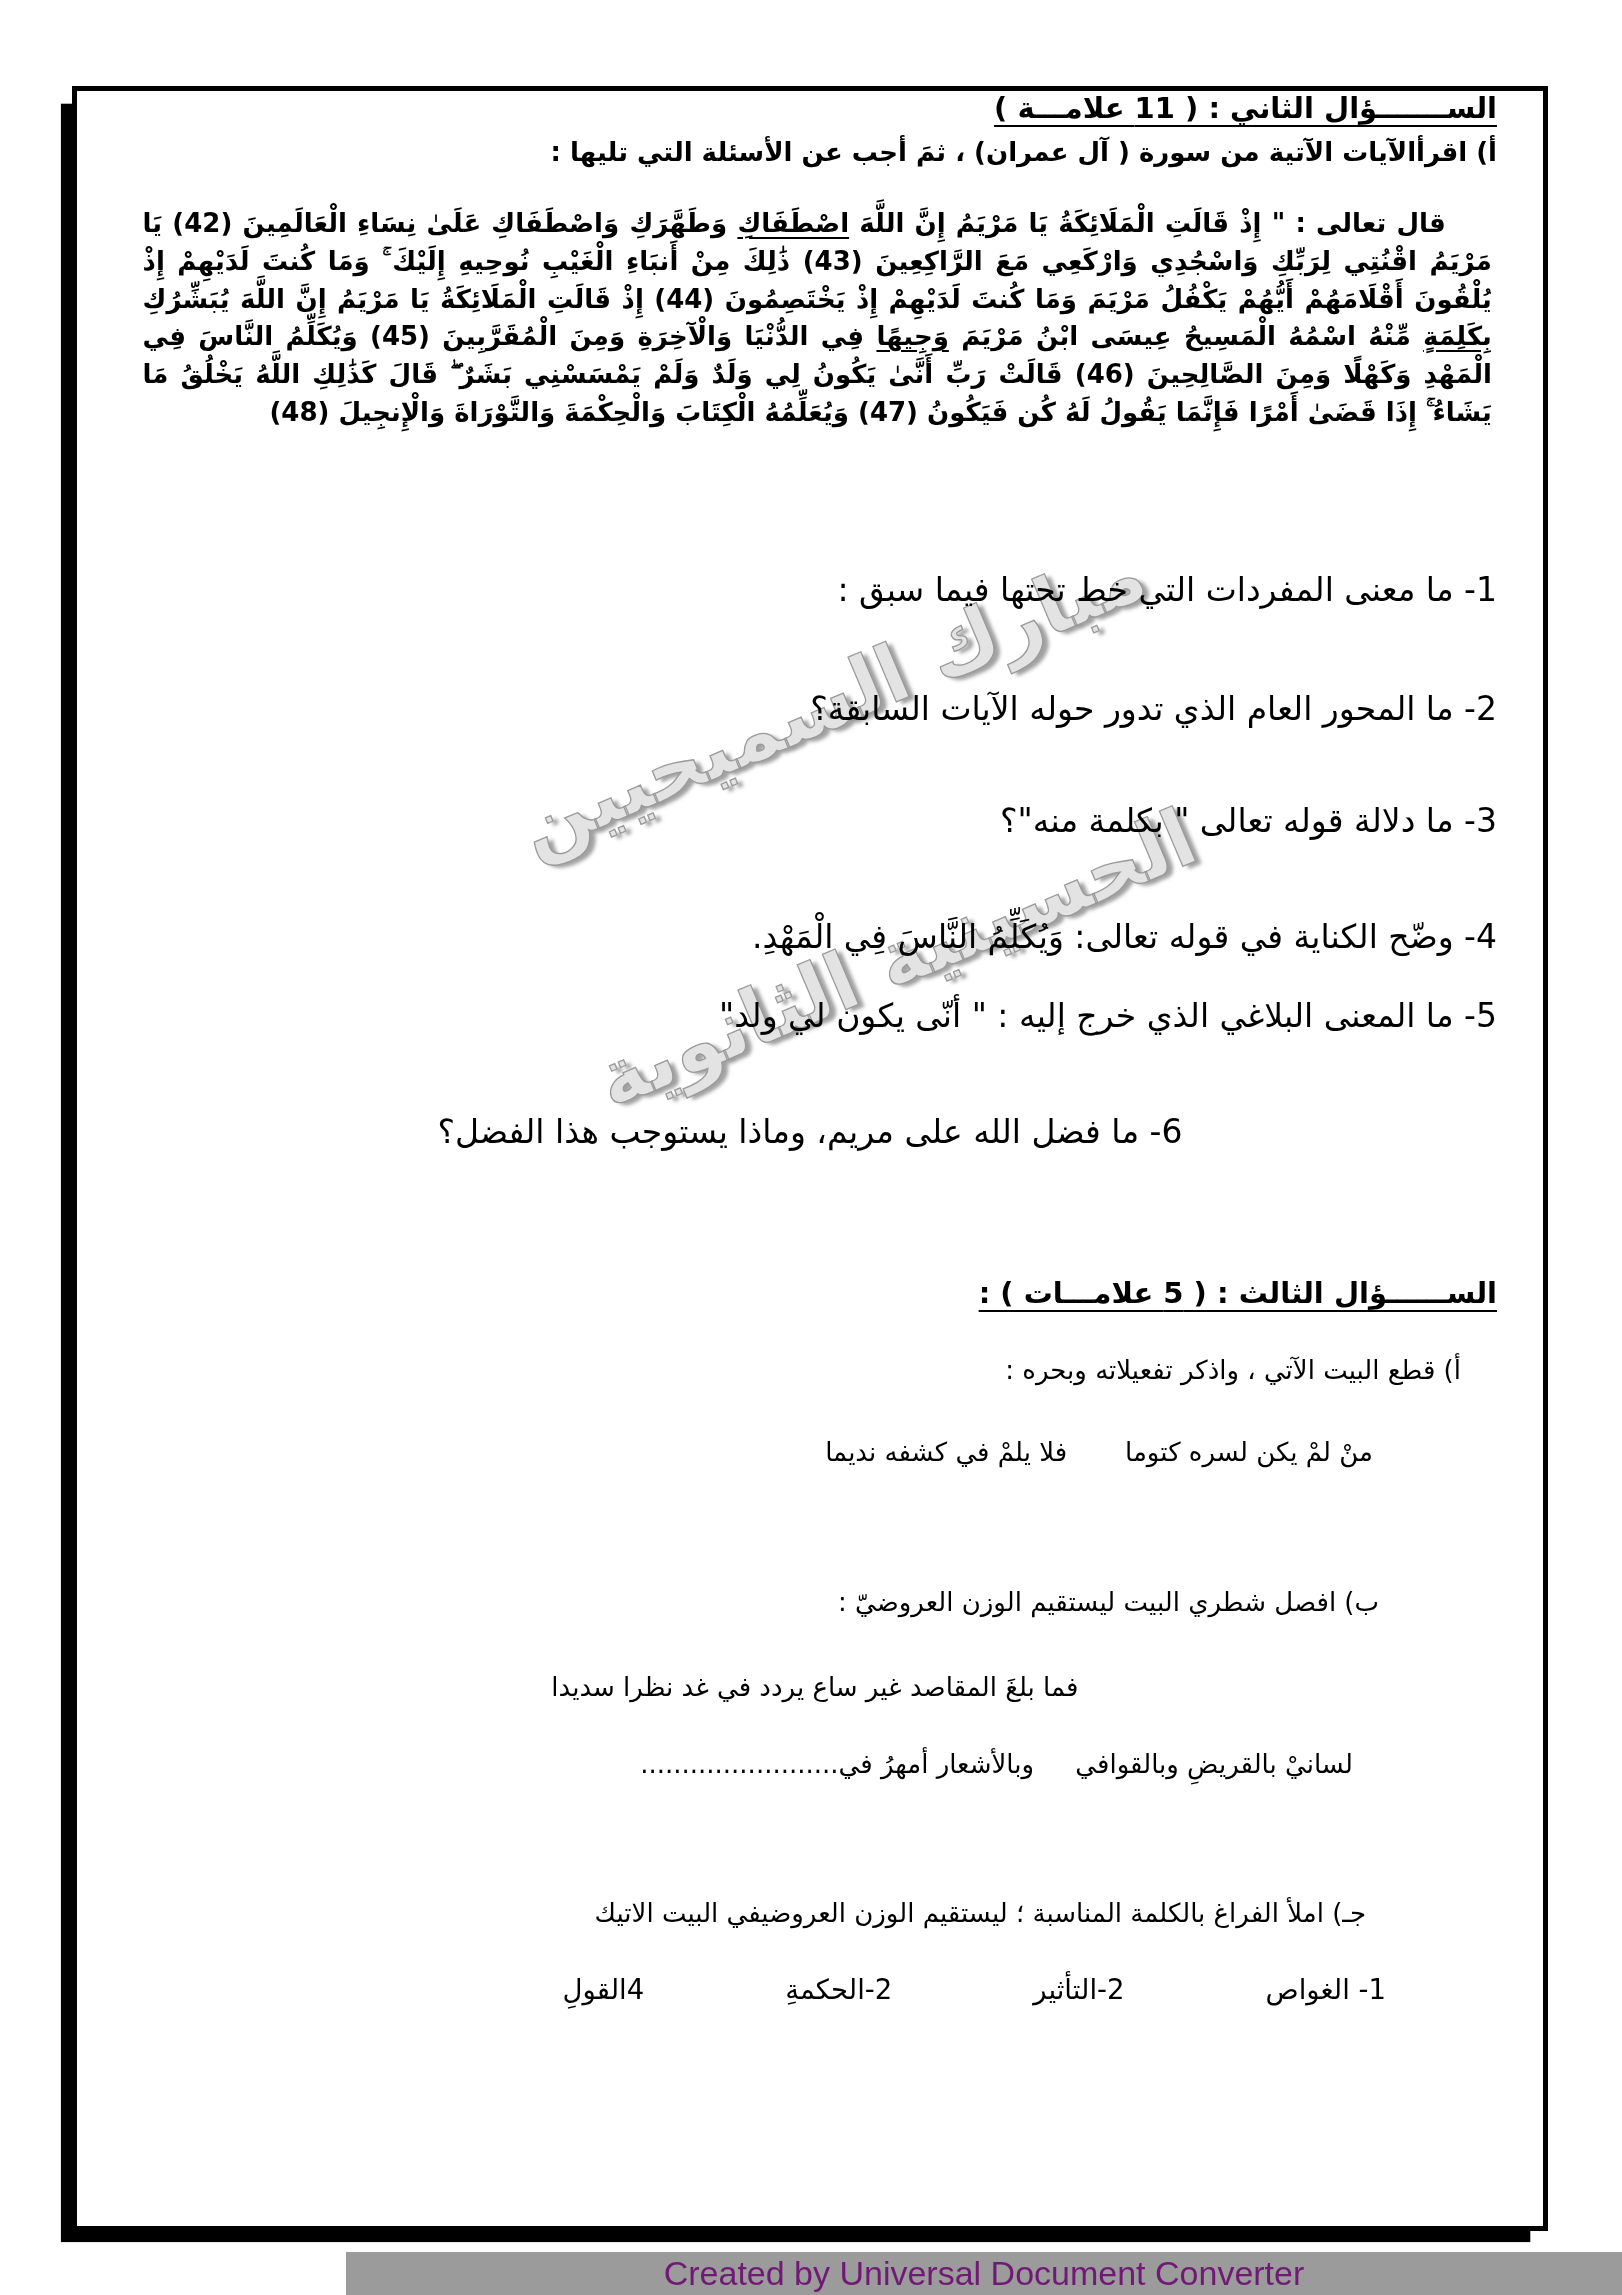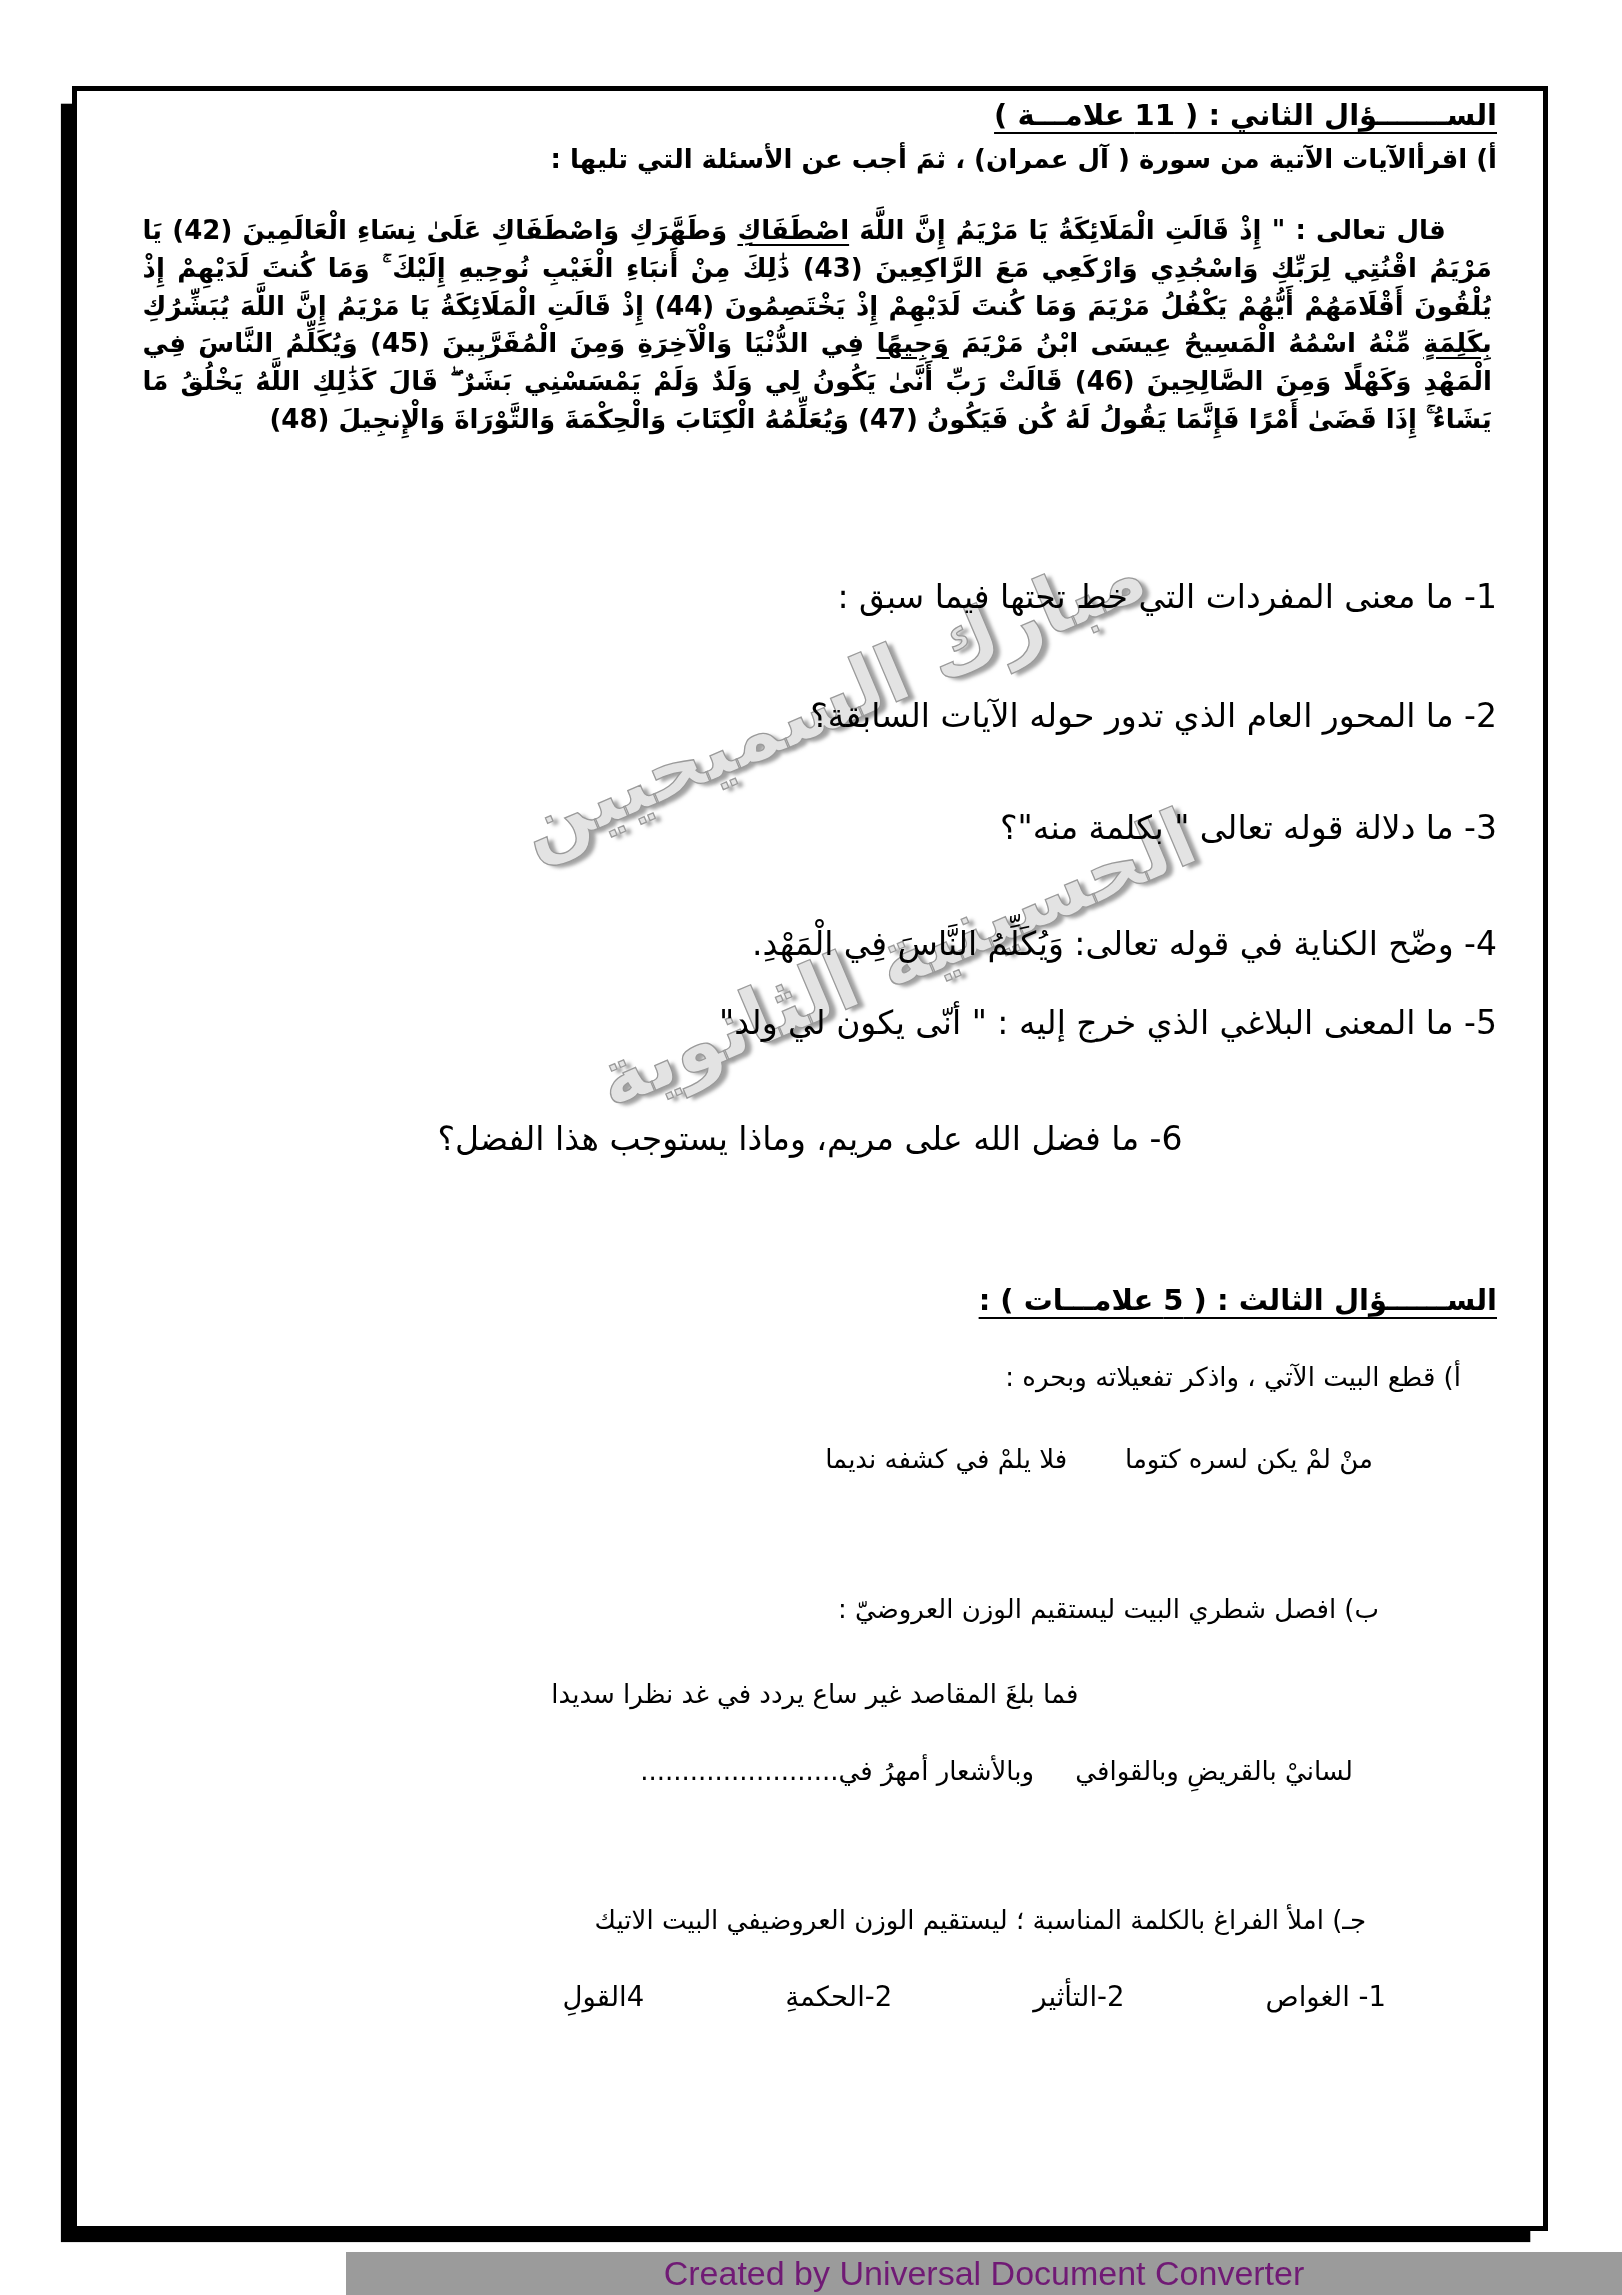--- a/index.html
+++ b/index.html
@@ -17,21 +17,21 @@
     position:absolute;
     left:73px; top:86px;
     width:1476px; height:2145px;
     border:5.2px solid #000;
     box-shadow:-14.4px 14.4px 0 -3.3px #000;
     background:transparent;
     box-sizing:border-box;
   }
   .content {
     position:absolute;
-    left:124px; top:97px;
+    left:124px; top:90px;
     width:1374px;
     z-index:2;
     color:#000;
   }
   .h-title {
     font-size:29px; font-weight:bold;
     text-decoration:underline;
     text-underline-offset:6.5px;
     line-height:1.3;
   }

